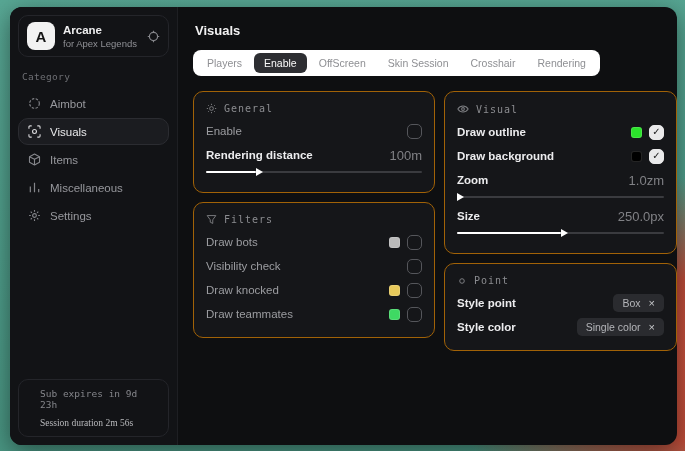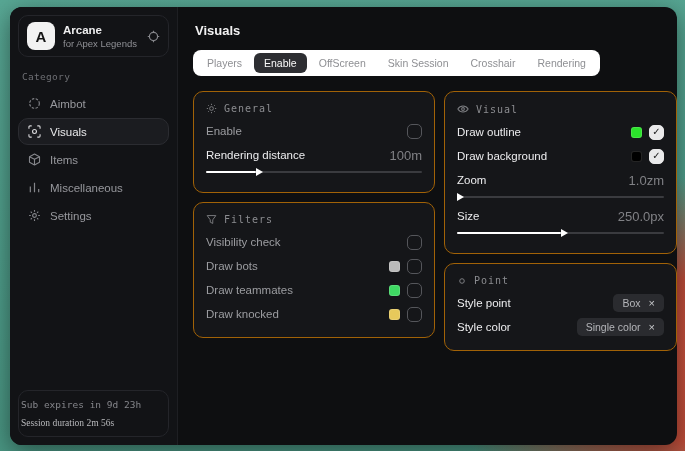--- a/index.html
+++ b/index.html
@@ -41,21 +41,21 @@
   .nav-item {
     display:flex; align-items:center; gap:9px; height:27px; padding:0 9px;
     border:1px solid transparent; border-radius:10px; margin-bottom:1px;
     color:#97989d; font-size:11.5px; cursor:default;
   }
   .nav-item .nav-icon { display:flex; color:#85868b; }
   .nav-item.active { background:#1b1c20; border-color:#2b2c31; color:#e9e9eb; }
   .nav-item.active .nav-icon { color:#d8d8da; }
   .side-footer {
     position:absolute; left:8px; right:8px; bottom:8px;
-    border:1px solid #24252a; border-radius:10px; padding:8px 2px;
+    border:1px solid #24252a; border-radius:10px; padding:8px 21px;
     font-family:"DejaVu Sans Mono",monospace;
   }
   .side-footer .f1 { font-size:9.5px; color:#85868b; }
   .side-footer .f2 { font-size:9.5px; color:#b9babd; margin-top:8px;font-family:Liberation Serif, serif; }
   
   .main { flex:1; padding:12px 15px; position:relative; }
   .page-title { font-size:13px; font-weight:bold; color:#f1f1f2; margin:4px 0 12px 2px; }
   .tabstrip {
     display:inline-flex; align-items:center; gap:2px;
     background:#ffffff; border-radius:8px; padding:3px 4px;
@@ -81,21 +81,21 @@
   .card-head .sec-icon { display:flex; color:#7c7d81; }
   .card-title {
     font-family:"DejaVu Sans Mono",monospace; font-size:10px; letter-spacing:1px;
     color:#8b8c90;
   }
   .row {
     display:flex; align-items:center; justify-content:space-between;
     min-height:22px; margin-top:2px;
   }
   .lbl { font-size:11.5px; color:#9c9da1; }
-  .lbl.strong { color:#ececee; font-weight:normal; }
+  .lbl.strong { color:#ececee; font-weight:bold; }
   .val { font-size:13px; color:#808185; }
   .controls { display:flex; align-items:center; gap:7px; }
   .swatch {
     width:11px; height:11px; border-radius:3px; border:1px solid rgba(255,255,255,.14);
   }
   .checkbox {
     width:15px; height:15px; border-radius:5px; border:1.5px solid #55565b;
     display:flex; align-items:center; justify-content:center; background:transparent;
   }
   .checkbox .check { display:none; font-size:10px; color:#1a1a1a; font-weight:bold; line-height:1; }
@@ -237,49 +237,49 @@
           <div class="card">
             <div class="card-head">
               <span class="sec-icon">
                 <svg width="11" height="11" viewBox="0 0 14 14" fill="none" stroke="currentColor" stroke-width="1.2" stroke-linejoin="round">
                   <path d="M1.5 2h11L8.6 7.4V12l-3.2-1.6V7.4Z"></path>
                 </svg>
               </span>
               <span class="card-title">Filters</span>
             </div>
             <div class="row">
-              <span class="lbl">Visibility check</span>
-              <span class="controls">
-                <span class="checkbox">
-                  
-                </span>
-              </span>
-            </div>
-            <div class="row">
               <span class="lbl">Draw bots</span>
               <span class="controls">
                 <span class="swatch" style="background: rgb(186, 186, 186);"></span>
                 <span class="checkbox">
                   
                 </span>
               </span>
             </div>
             <div class="row">
-              <span class="lbl">Draw teammates</span>
-              <span class="controls">
-                <span class="swatch" style="background: rgb(63, 217, 99);"></span>
+              <span class="lbl">Visibility check</span>
+              <span class="controls">
                 <span class="checkbox">
                   
                 </span>
               </span>
             </div>
             <div class="row">
               <span class="lbl">Draw knocked</span>
               <span class="controls">
                 <span class="swatch" style="background: rgb(231, 201, 91);"></span>
+                <span class="checkbox">
+                  
+                </span>
+              </span>
+            </div>
+            <div class="row">
+              <span class="lbl">Draw teammates</span>
+              <span class="controls">
+                <span class="swatch" style="background: rgb(63, 217, 99);"></span>
                 <span class="checkbox">
                   
                 </span>
               </span>
             </div>
           </div>
         </div>
 
         <div class="col">
 

